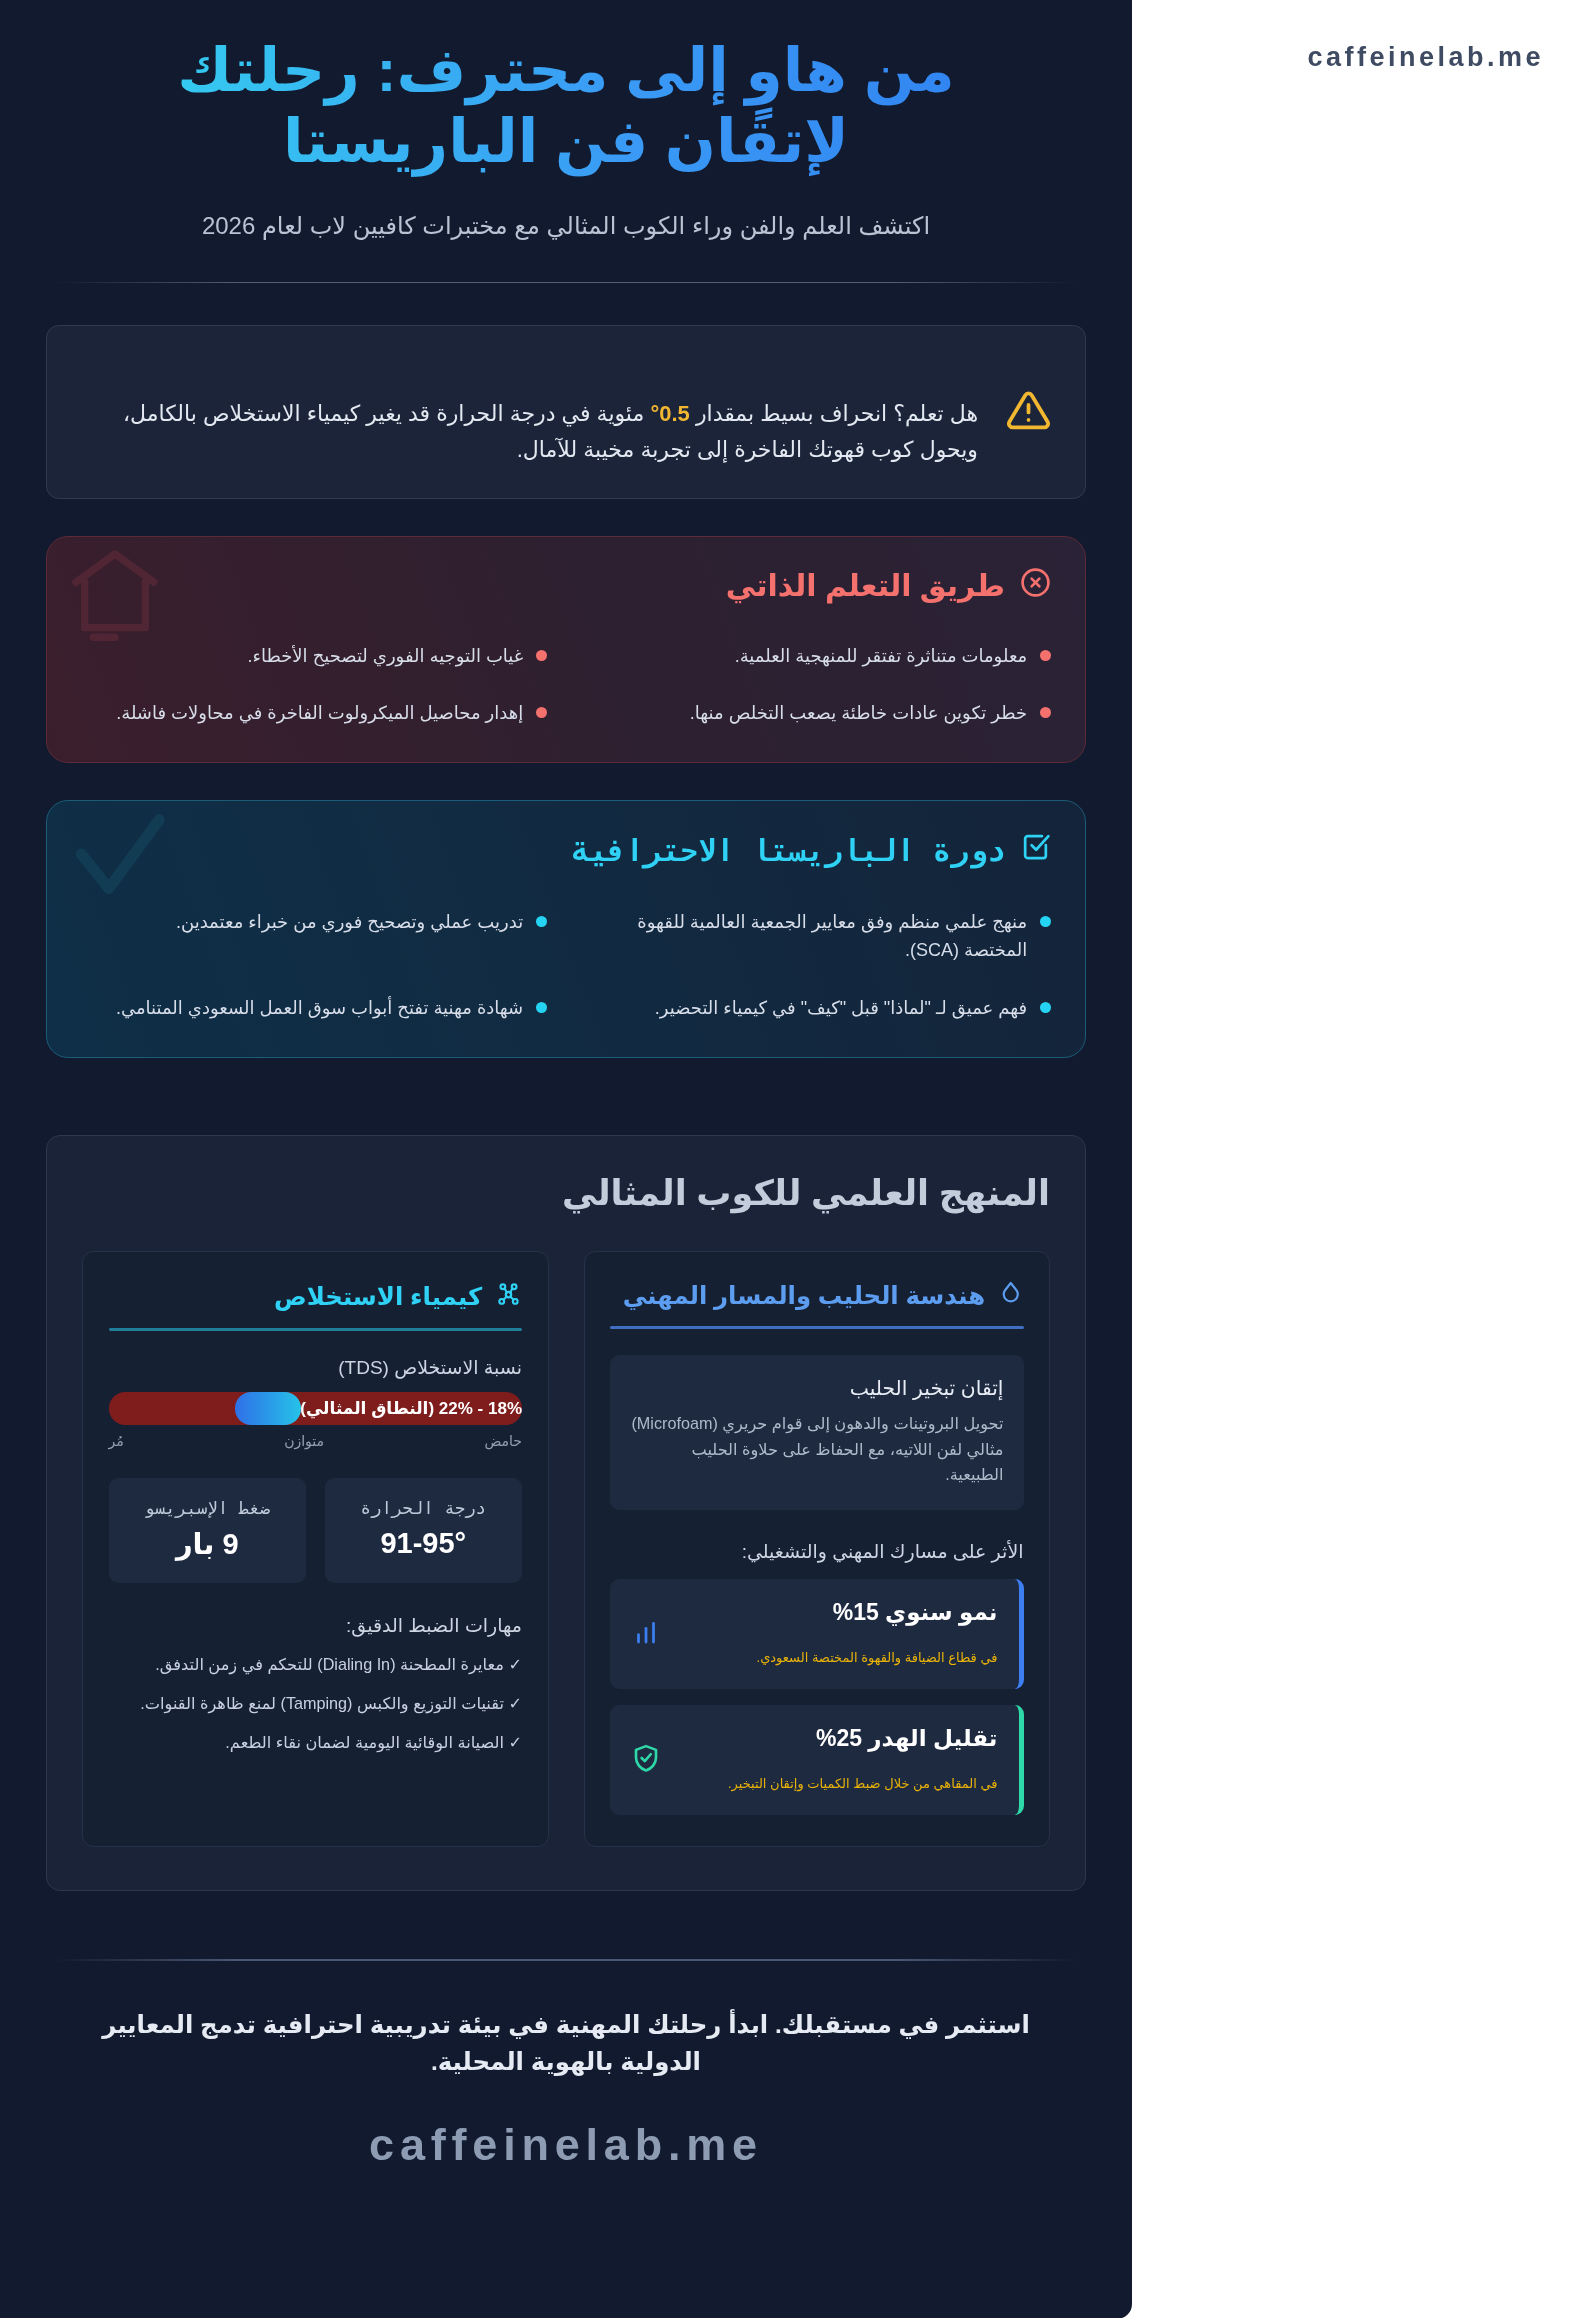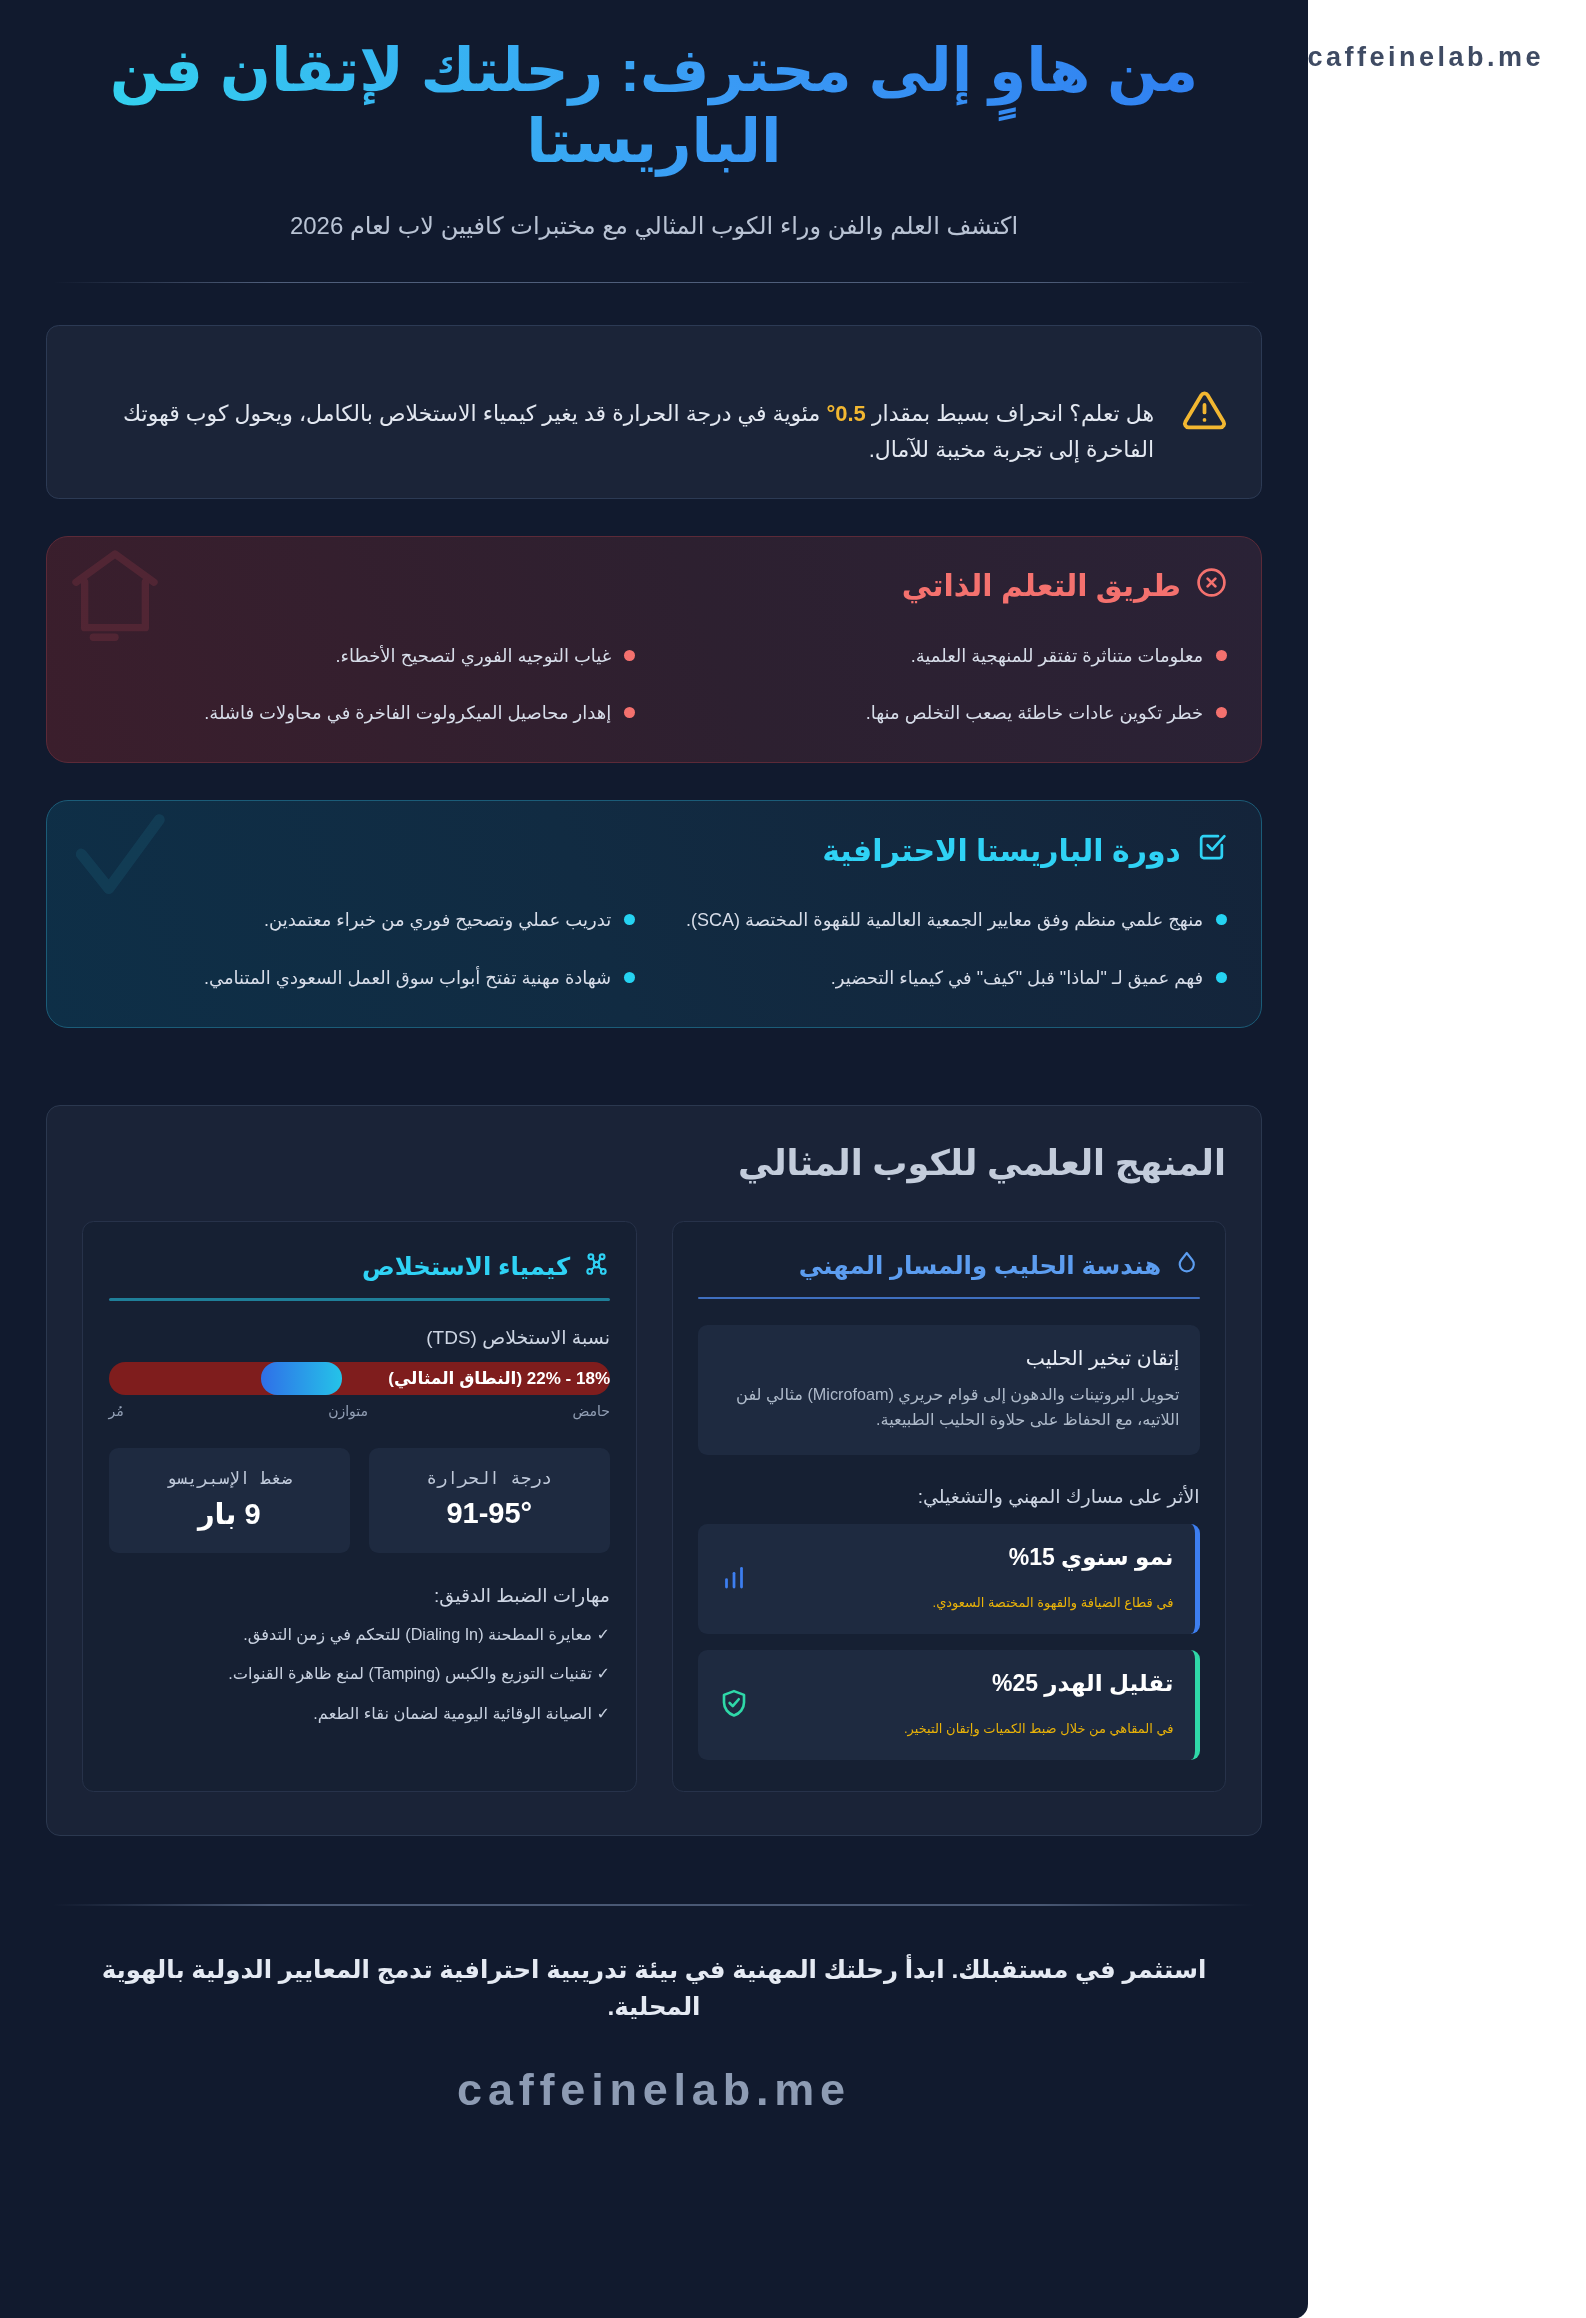--- a/index.html
+++ b/index.html
@@ -30,21 +30,21 @@
     color: #3f4b63;
     direction: ltr;
     z-index: 5;
   }
 
   
   .page {
     position: absolute;
     top: 0;
     left: 0;
-    width: 1308px;
+    width: 1132px;
     height: 2319px;
     background: #111a2e;
     border-radius: 0 0 15px 0;
     padding: 0 46px;
     overflow: hidden;
   }
 
   
   .header { padding-top: 36px; text-align: center; }
 
@@ -125,21 +125,21 @@
     display: flex;
     align-items: center;
     justify-content: flex-start;
     gap: 15px;
     font-size: 30px;
     font-weight: 700;
     position: relative;
     z-index: 2;
   }
   .fcard.bad  .fcard-head { color: #f4716e; }
-  .fcard.good .fcard-head { color: #2fd2f5; }
+  .fcard.good .fcard-head { color: #2fd2f5; font-family: Liberation Mono, monospace; }
 
   .fgrid {
     position: relative;
     z-index: 2;
     margin-top: 38px;
     display: grid;
     grid-template-columns: 1fr 1fr;
     column-gap: 38px;
     row-gap: 30px;
   }

